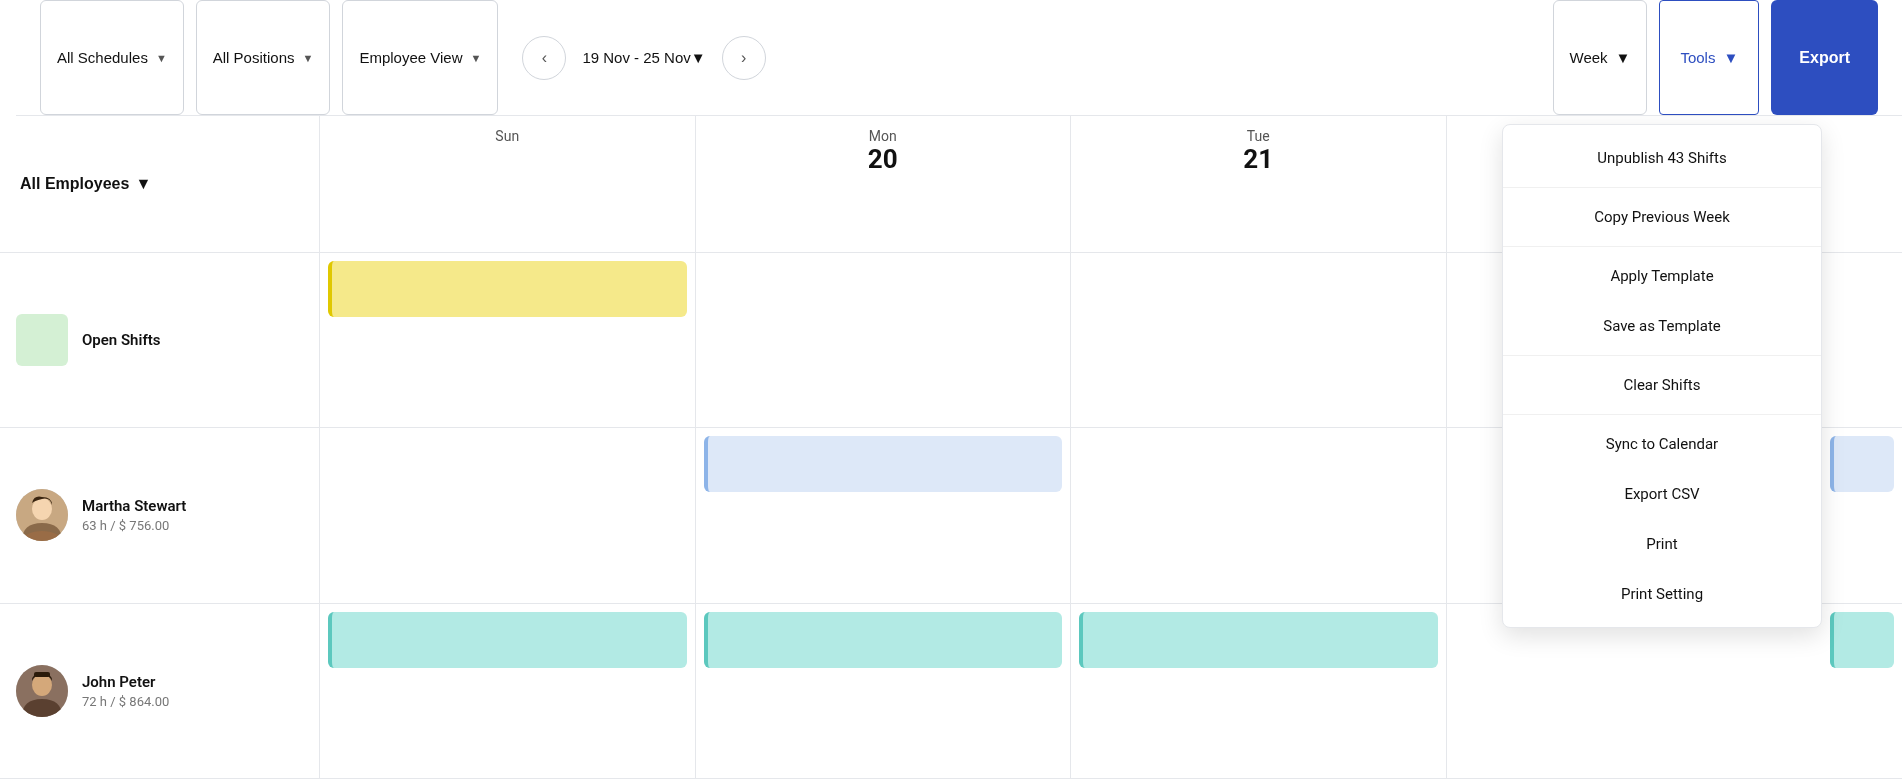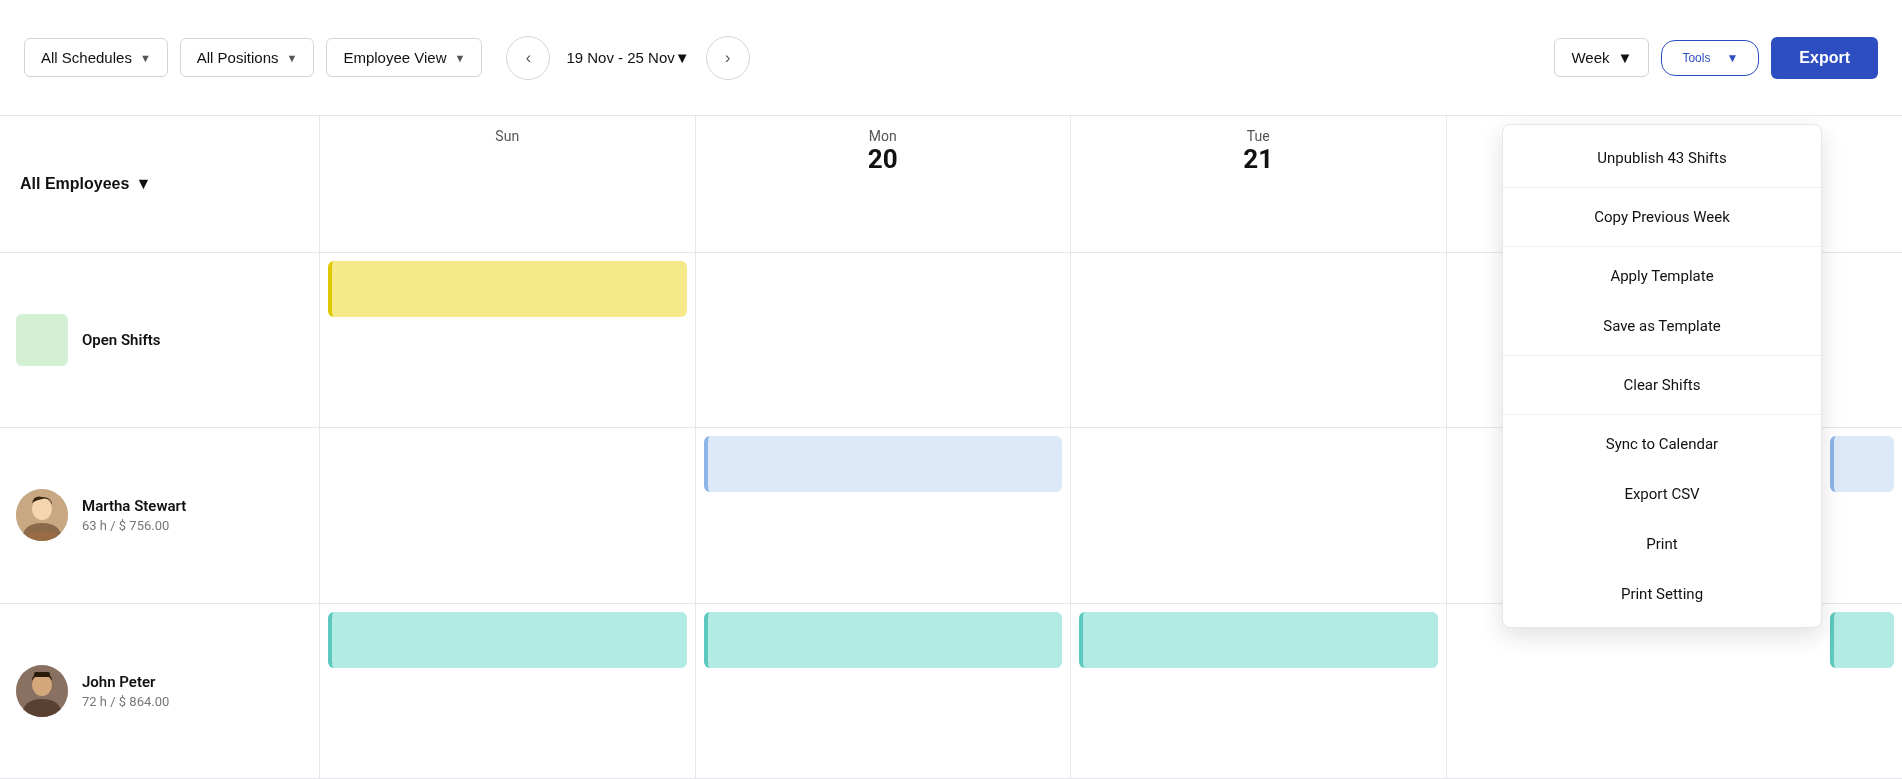--- a/index.html
+++ b/index.html
@@ -7,25 +7,25 @@
       font-family: -apple-system, BlinkMacSystemFont, 'Segoe UI', Roboto, sans-serif;
       background: #fff;
       color: #222;
       font-size: 14px;
       overflow: hidden;
     }
 
     
     .header {
       display: flex;
-      align-items: center;
       padding: 0 24px;
       height: 116px;
       border-bottom: 1px solid #e5e7eb;
       gap: 12px;
+      margin-left: 16px;
     }
     .dropdown-btn {
       display: flex;
       align-items: center;
       gap: 8px;
       border: 1.5px solid #d1d5db;
       border-radius: 6px;
       padding: 10px 16px;
       background: #fff;
       cursor: pointer;
@@ -76,27 +76,27 @@
       border-radius: 6px;
       padding: 10px 16px;
       background: #fff;
       cursor: pointer;
       font-size: 15px;
       color: #111;
     }
     .tools-btn {
       display: flex;
       align-items: center;
-      gap: 16px;
+      gap: 8px;
       border: 1.5px solid #2d4ec0;
-      border-radius: 14px;
+      border-radius: 4px;
       padding: 10px 20px;
       background: #fff;
       cursor: pointer;
-      font-size: 12px;
+      font-size: 15px;
       color: #2d4ec0;
       font-weight: 500;
     }
     .publish-btn {
       border: none;
       border-radius: 6px;
       padding: 12px 28px;
       background: #2d4ec0;
       cursor: pointer;
       font-size: 16px;

